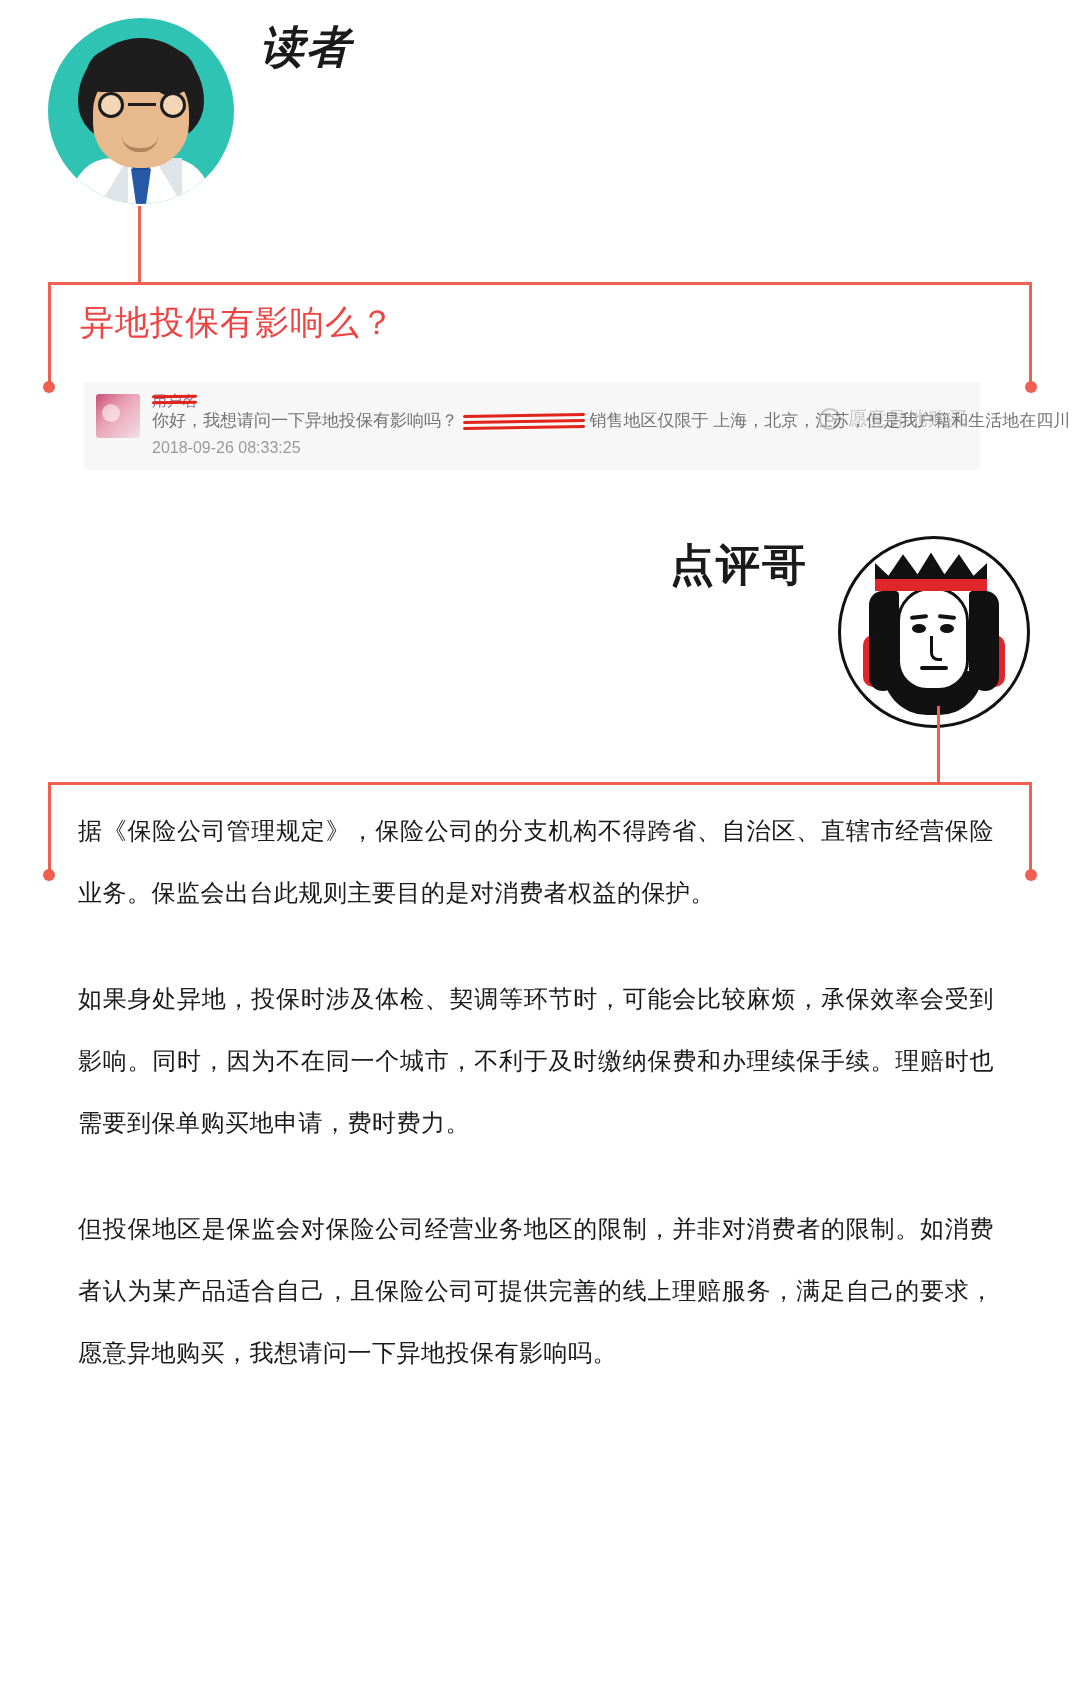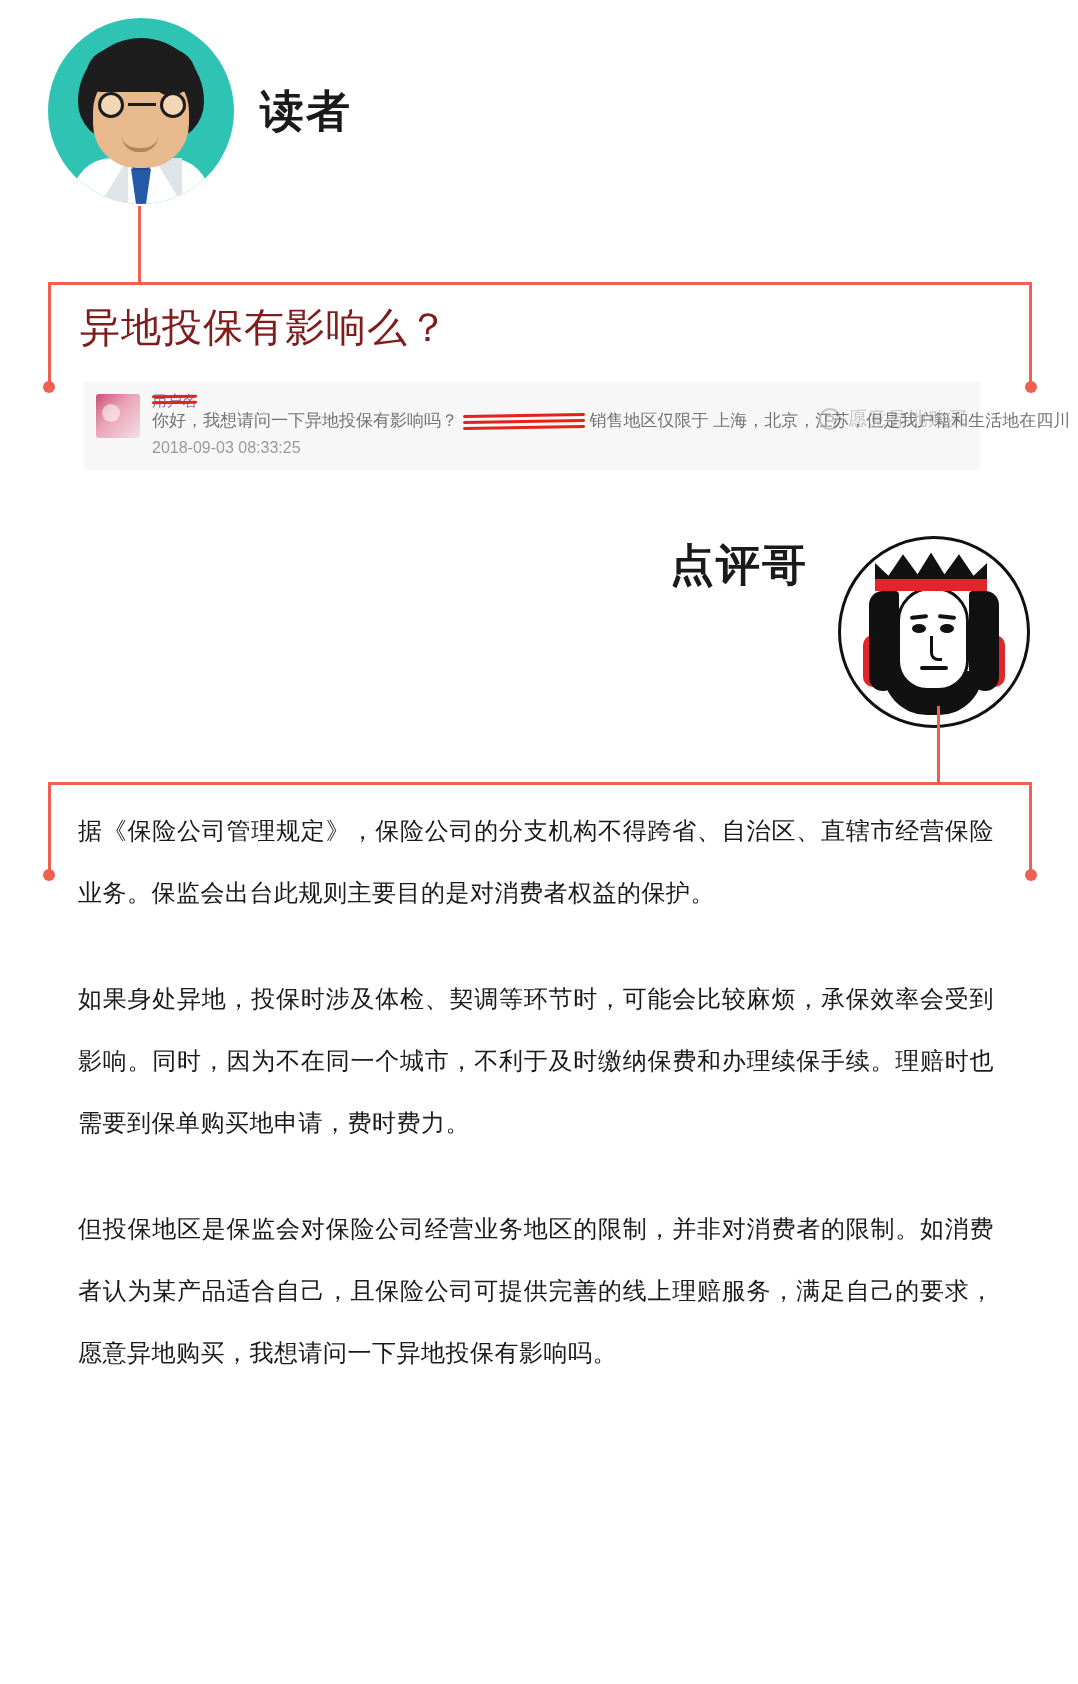--- a/index.html
+++ b/index.html
@@ -15,21 +15,22 @@
     color: #1a1a1a;
     overflow: hidden;
   }
 
   
   .reader-head {
     position: absolute;
     left: 48px;
     top: 18px;
     display: flex;
-    align-items: center;
+    align-items: flex-start;
+    font-style: italic;
   }
   .avatar-reader {
     width: 186px;
     height: 186px;
     border-radius: 50%;
     background: #2fc3b4;
     position: relative;
     overflow: hidden;
     flex: 0 0 auto;
   }
@@ -195,22 +196,22 @@
     top: 206px;
     width: 3px;
     height: 78px;
     background: #ef6050;
   }
 
   .reader-question {
     position: absolute;
     left: 80px;
     top: 300px;
-    font-size: 40px;
-    color: #7f1d1d;
+    font-size: 34px;
+    color: #ef4444;
     letter-spacing: 1px;
   }
 
   
   .shot {
     position: absolute;
     left: 84px;
     top: 382px;
     width: 896px;
     height: 88px;
@@ -495,21 +496,21 @@
       <span>你好，我想请问一下异地投保有影响吗？</span>
       <span style="position:relative;display:inline-block;width:122px;height:14px;vertical-align:middle;">
         <span class="redact" style="left:0;top:-4px;width:122px;">
             <i></i>
             <i></i>
             <i></i>
           </span>
       </span>
       <span>销售地区仅限于 上海，北京，江苏，但是我户籍和生活地在四川</span>
     </div>
-    <div class="shot-time">2018-09-03 08:33:25</div>
+    <div class="shot-time">2018-09-26 08:33:25</div>
   </div>
   <div class="watermark">
     <span class="wm-logo"></span>
     <span>愿意异地购买</span>
   </div>
 </div>
 
 <div class="expert-head">
   <div class="role-label">点评哥</div>
   <div class="avatar-expert">

